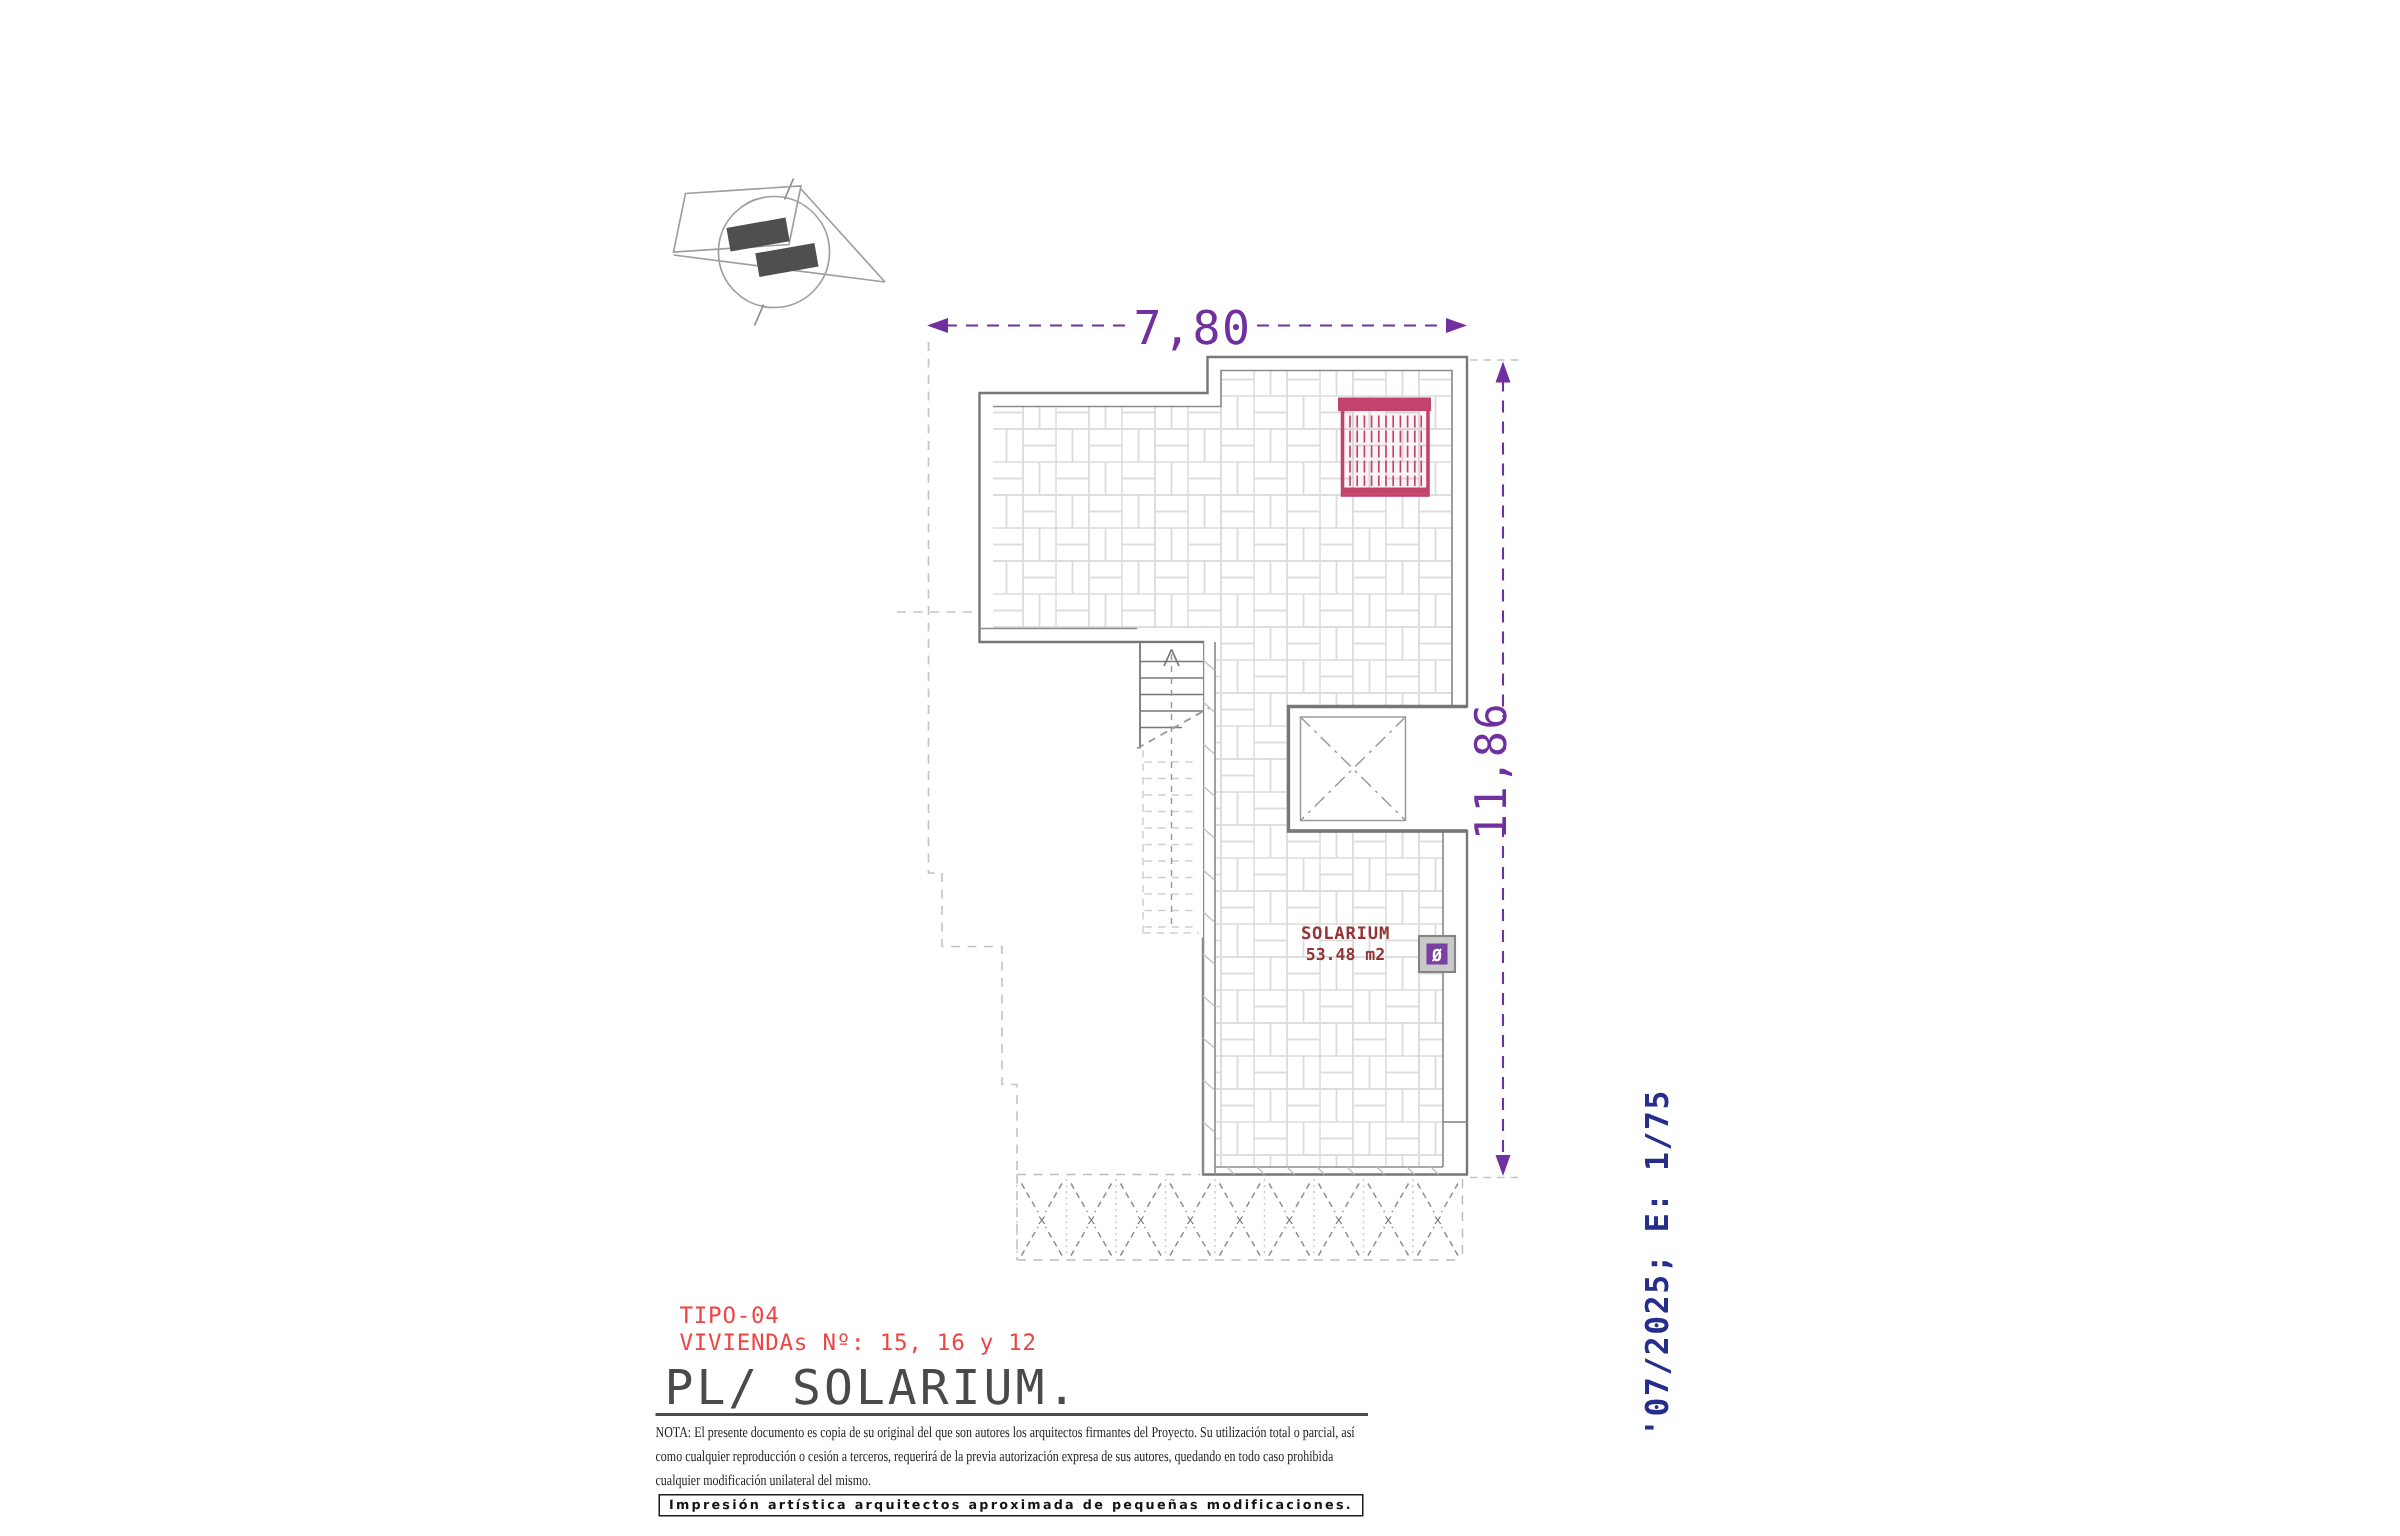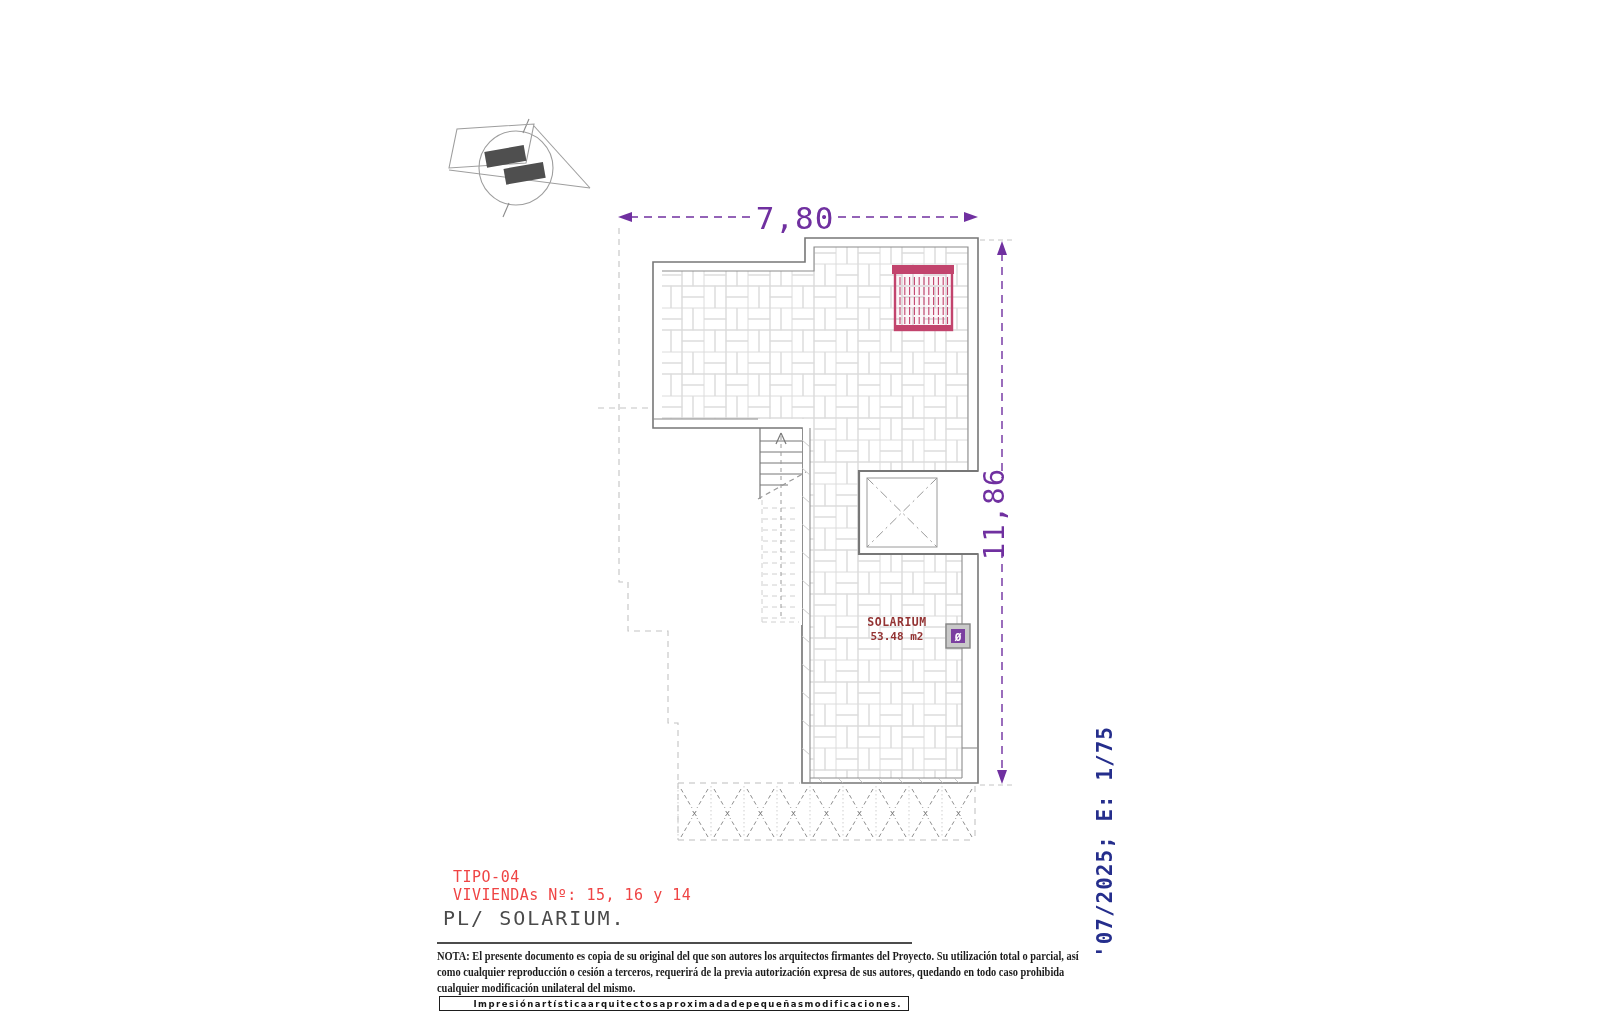--- a/index.html
+++ b/index.html
@@ -1,27 +1,27 @@
 <!DOCTYPE html>
 <html><head>
 <meta charset="utf-8">
 <style>
   html,body{margin:0;padding:0;background:#ffffff;}
   #sheet{position:relative;width:1600px;height:1024px;background:#ffffff;overflow:hidden;
          font-family:"DejaVu Sans Mono", monospace;}
   svg text{font-family:"DejaVu Sans Mono", monospace;}
   .titleblock{position:absolute;left:443px;top:868px;color:#3d3d3d;}
   .titleblock .small{font-size:15px;letter-spacing:.5px;margin-left:10px;line-height:18px;white-space:nowrap;color:#ef4444;}
-  .titleblock .big{font-size:20px;letter-spacing:2px;margin-top:2px;white-space:nowrap;color:#4a4a4a;}
+  .titleblock .big{font-size:32px;letter-spacing:2px;margin-top:2px;white-space:nowrap;color:#4a4a4a;}
   .rule{position:absolute;left:437px;top:942px;width:475px;height:2px;background:#4c4c4c;}
   .note{position:absolute;left:437px;top:948px;width:600px;color:#1c1c1c;
-        font-family:"Liberation Serif", serif;font-size:13px;line-height:16px;font-weight:bold;}
+        font-family:"Liberation Serif", serif;font-size:10px;line-height:16px;}
   .note div{white-space:nowrap;transform:scaleX(0.80);transform-origin:left top;}
   .printbar{position:absolute;left:439px;top:996px;width:470px;height:15px;border:1px solid #1d1d1d;
-            display:flex;align-items:center;justify-content:flex-end;padding:0 6px;box-sizing:border-box;}
+            display:flex;align-items:center;justify-content:space-between;padding:0 6px;box-sizing:border-box;}
   .printbar span{font-family:"DejaVu Sans", sans-serif;font-weight:bold;font-size:8.5px;
                  letter-spacing:1.5px;color:#141414;white-space:nowrap;}
   .revision{position:absolute;left:1093px;top:758px;height:200px;color:#252e8c;
             writing-mode:vertical-rl;transform:rotate(180deg);font-weight:bold;font-size:21px;
             letter-spacing:1px;white-space:nowrap;}
 </style>
 </head>
 <body>
 
 <div id="sheet">
@@ -227,21 +227,21 @@
       <line x1="534" y1="126" x2="590" y2="188"></line>
       <g fill="#4f4f4f" stroke="none" transform="rotate(-10 514 165)">
         <rect x="487" y="147" width="40" height="16"></rect>
         <rect x="503" y="167" width="40" height="16"></rect>
       </g>
     </g>
   </svg>
 
   <div class="titleblock">
     <div class="small">TIPO-04</div>
-    <div class="small">VIVIENDAs Nº: 15, 16 y 14</div>
+    <div class="small">VIVIENDAs Nº: 15, 16 y 12</div>
     <div class="big">PL/ SOLARIUM.</div>
   </div>
   <div class="rule"></div>
 
   <div class="note">
     <div>NOTA: El presente documento es copia de su original del que son autores los arquitectos firmantes del Proyecto. Su utilización total o parcial, así</div>
     <div>como cualquier reproducción o cesión a terceros, requerirá  de la previa autorización expresa de sus autores, quedando en todo caso prohibida</div>
     <div>cualquier modificación unilateral del mismo.</div>
   </div>
 

